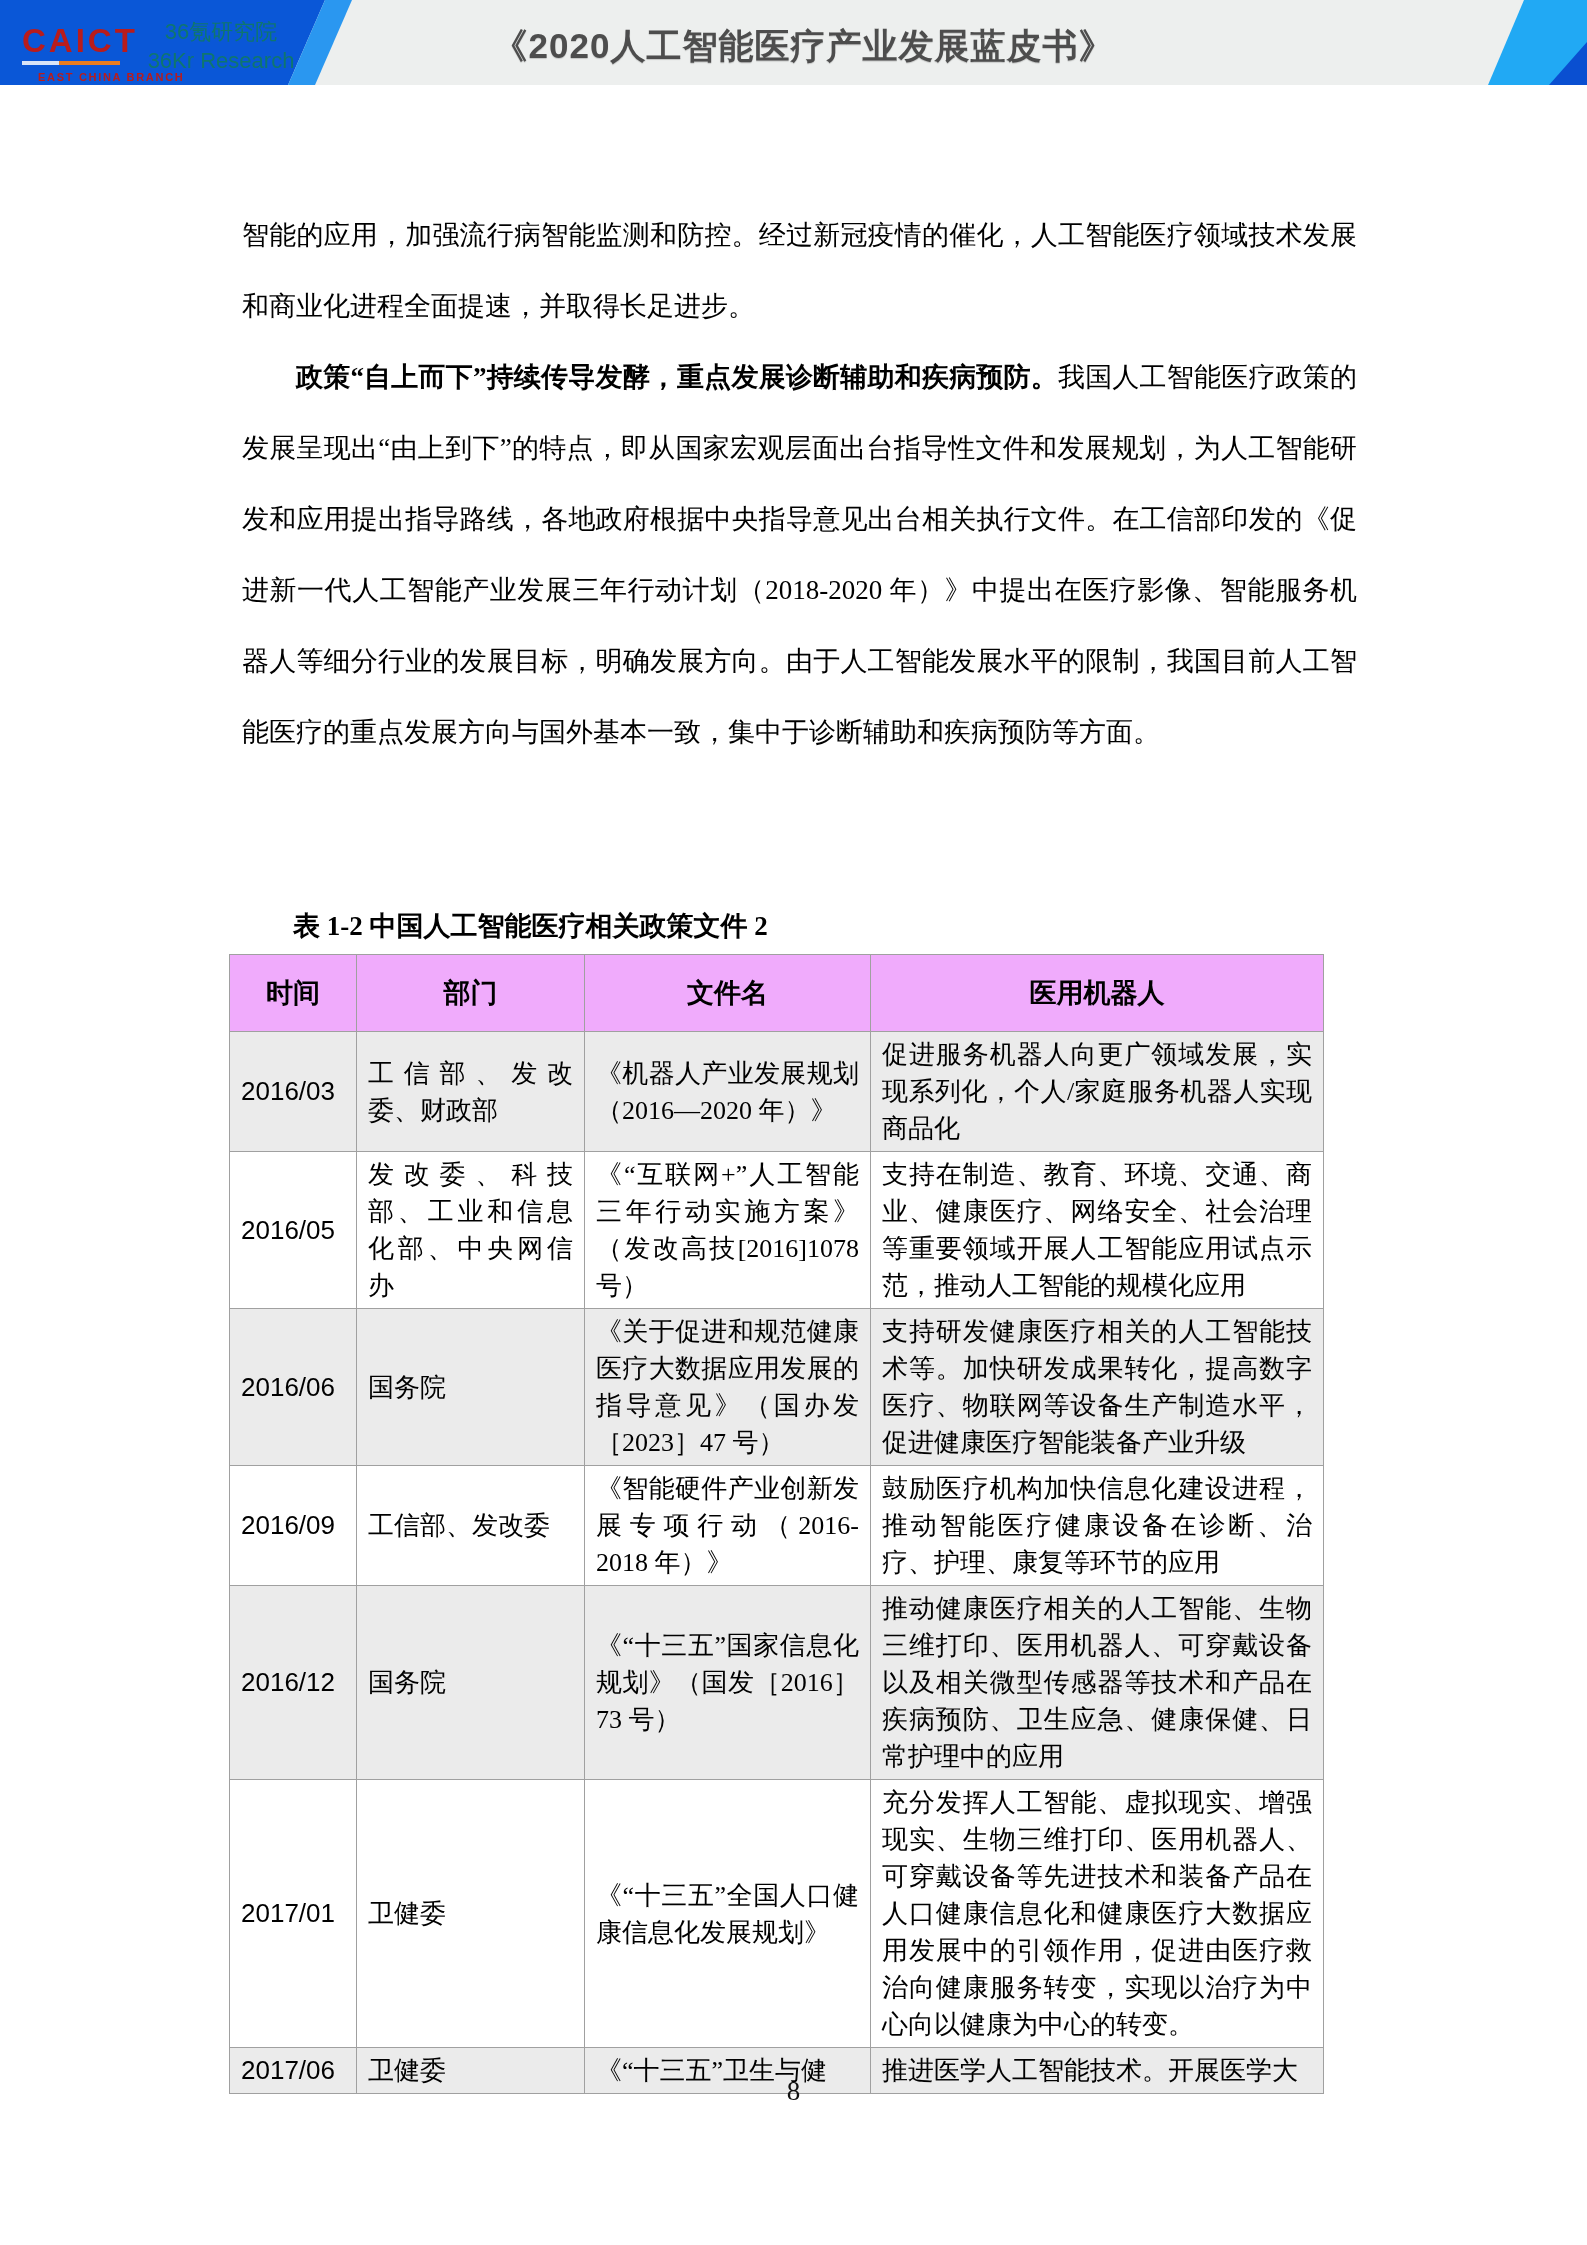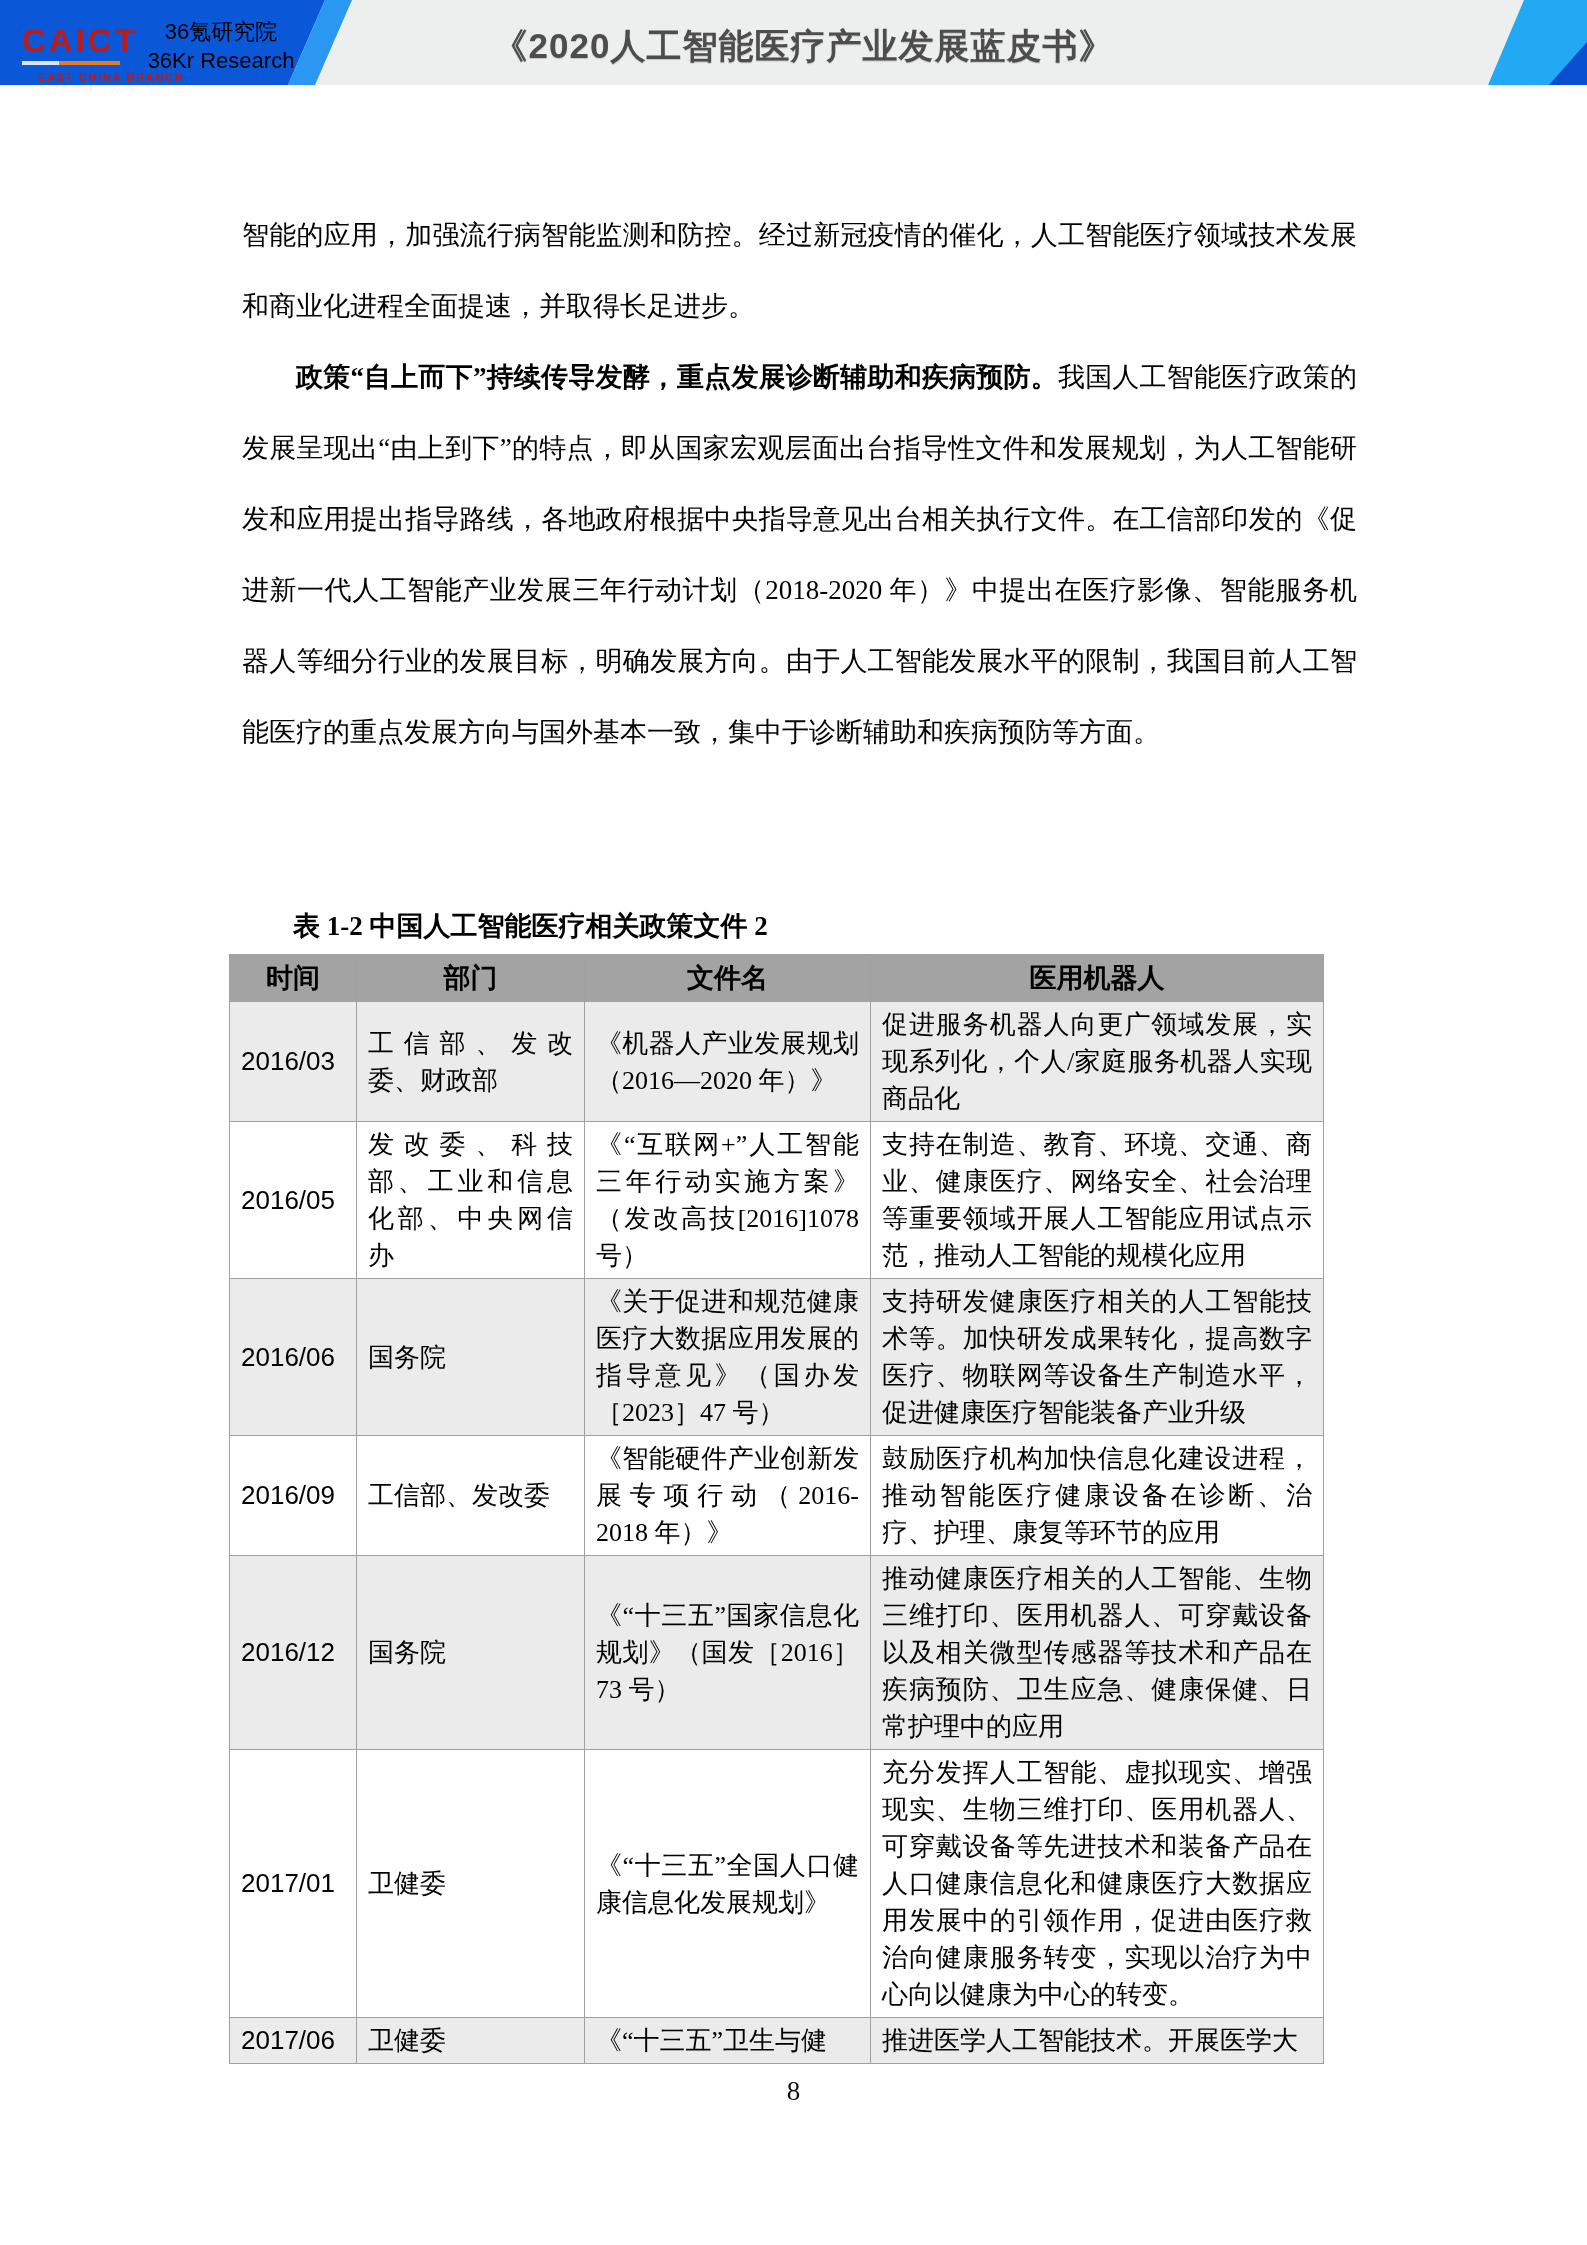--- a/index.html
+++ b/index.html
@@ -18,21 +18,21 @@
   .right-corner { background:#0a4fd1; clip-path:polygon(1587px 42px,1587px 100%,1549px 100%); }
 
   .logo { position:absolute; left:22px; top:24px; color:#b91c1c; font-family:"Liberation Sans","DejaVu Sans",sans-serif; }
   .logo-word { font-weight:bold; font-size:33px; letter-spacing:3px; line-height:1; }
   .logo-rule { display:flex; width:98px; height:4px; margin:4px 0 6px; }
   .rule-w { flex:0 0 38%; background:#d9e4f7; }
   .rule-o { flex:1 1 auto; background:#e87c1e; }
   .logo-branch { font-size:11px; font-weight:bold; letter-spacing:1.7px; white-space:nowrap;padding-left:16px; }
 
   .org { position:absolute; left:146px; top:17px; width:150px; text-align:center;
-         color:#000000; font-family:"Liberation Sans","DejaVu Sans",sans-serif;
+         color:#0f766e; font-family:"Liberation Sans","DejaVu Sans",sans-serif;
          font-size:22px; line-height:29px; white-space:nowrap; }
 
   .doc-title { position:absolute; left:0; right:0; top:23px; text-align:center;
                font-family:"Liberation Sans","DejaVu Sans",sans-serif;
                font-weight:bold; font-size:35px; letter-spacing:1px; color:#4d4d4d;
                text-shadow:0 1px 1px rgba(0,0,0,0.18);padding-left:20px; }
 
   
   .para { margin:0 230px 0 242px; font-size:27px; line-height:71px; text-align:justify; }
   .para-first { margin-top:115px; }
@@ -42,21 +42,21 @@
   
   .tbl-block { position:absolute; top:908px; left:229px; width:1094px; }
   .tbl-caption { margin:0 0 10px 64px; font-size:27px; font-weight:bold; line-height:36px; }
 
   table.policy { border-collapse:collapse; table-layout:fixed; width:1094px; }
   .policy col.c1 { width:127px; }
   .policy col.c2 { width:228px; }
   .policy col.c3 { width:286px; }
   .policy col.c4 { width:453px; }
   .policy th, .policy td { border:1px solid #a0a0a0; }
-  .policy th { font-size:27px; font-weight:bold; text-align:center; padding:5px 4px; background:#a3a3a3; }
+  .policy th { font-size:27px; font-weight:bold; text-align:center; padding:20px 4px; background:#f0abfc; }
   .policy td { font-size:26px; line-height:37px; padding:4px 11px; vertical-align:middle; text-align:justify; }
   .policy td.time { text-align:left; font-family:"Liberation Sans","DejaVu Sans",sans-serif; }
   .policy tbody tr:nth-child(odd) { background:#ebebeb; }
   .policy tbody tr:nth-child(even) { background:#ffffff; }
 
   
   .page-num { position:absolute; top:2076px; left:0; right:0; text-align:center;
               font-size:27px; color:#111; }
 </style>
 </head>

